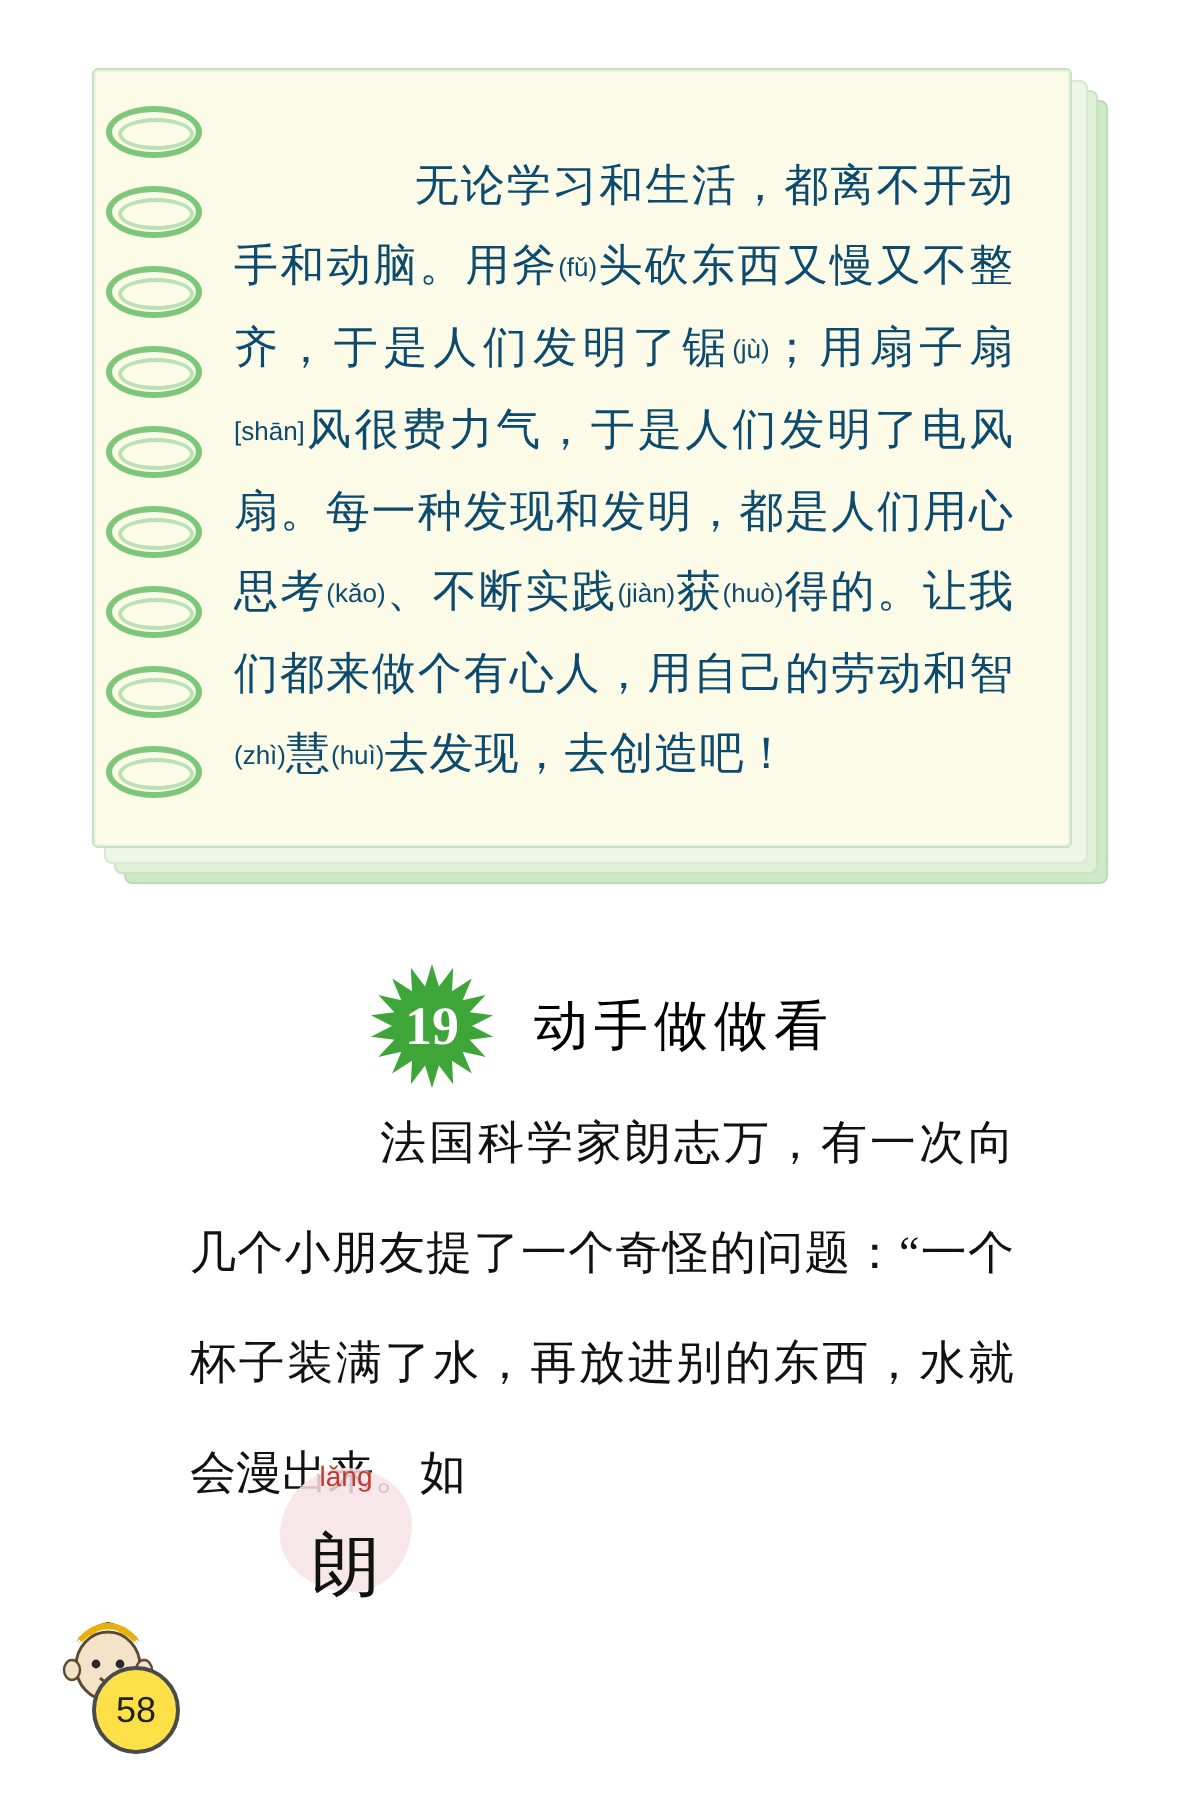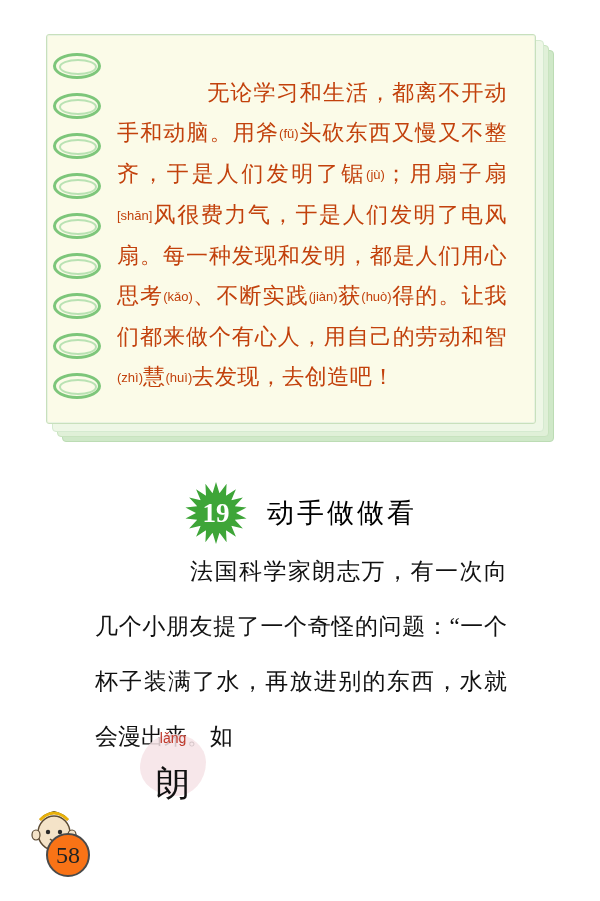--- a/index.html
+++ b/index.html
@@ -79,21 +79,21 @@
   }
 
   .note-text {
     position: absolute;
     left: 70px;
     top: 38px;
     width: 390px;
     font-family: "Liberation Serif", serif;
     font-size: 22px;
     line-height: 40px;
-    color: #c2410c;
+    color: #0c4a6e;
     letter-spacing: 0.5px;
     text-align: justify;
   }
   .note-text p { margin: 0; text-indent: 2em; }
   .pinyin-inline {
     font-family: "Liberation Sans", sans-serif;
     font-size: 13px;
     vertical-align: 2px;
     letter-spacing: 0;
   }
@@ -201,27 +201,27 @@
     width: 600px;
     height: 80px;
   }
   .page-num-circle {
     position: absolute;
     left: 46px;
     bottom: 10px;
     width: 40px;
     height: 40px;
     border-radius: 50%;
-    background: #f97316;
+    background: #fde047;
     border: 2px solid #4a4a4a;
     display: flex;
     align-items: center;
     justify-content: center;
-    font-family: Liberation Serif, serif;
-    font-size: 24px;
+    font-family: Liberation Sans, sans-serif;
+    font-size: 18px;
     color: #222222;
   }
   .mascot {
     position: absolute;
     left: 14px;
     bottom: 36px;
     width: 78px;
     height: 52px;
   }
 </style>

